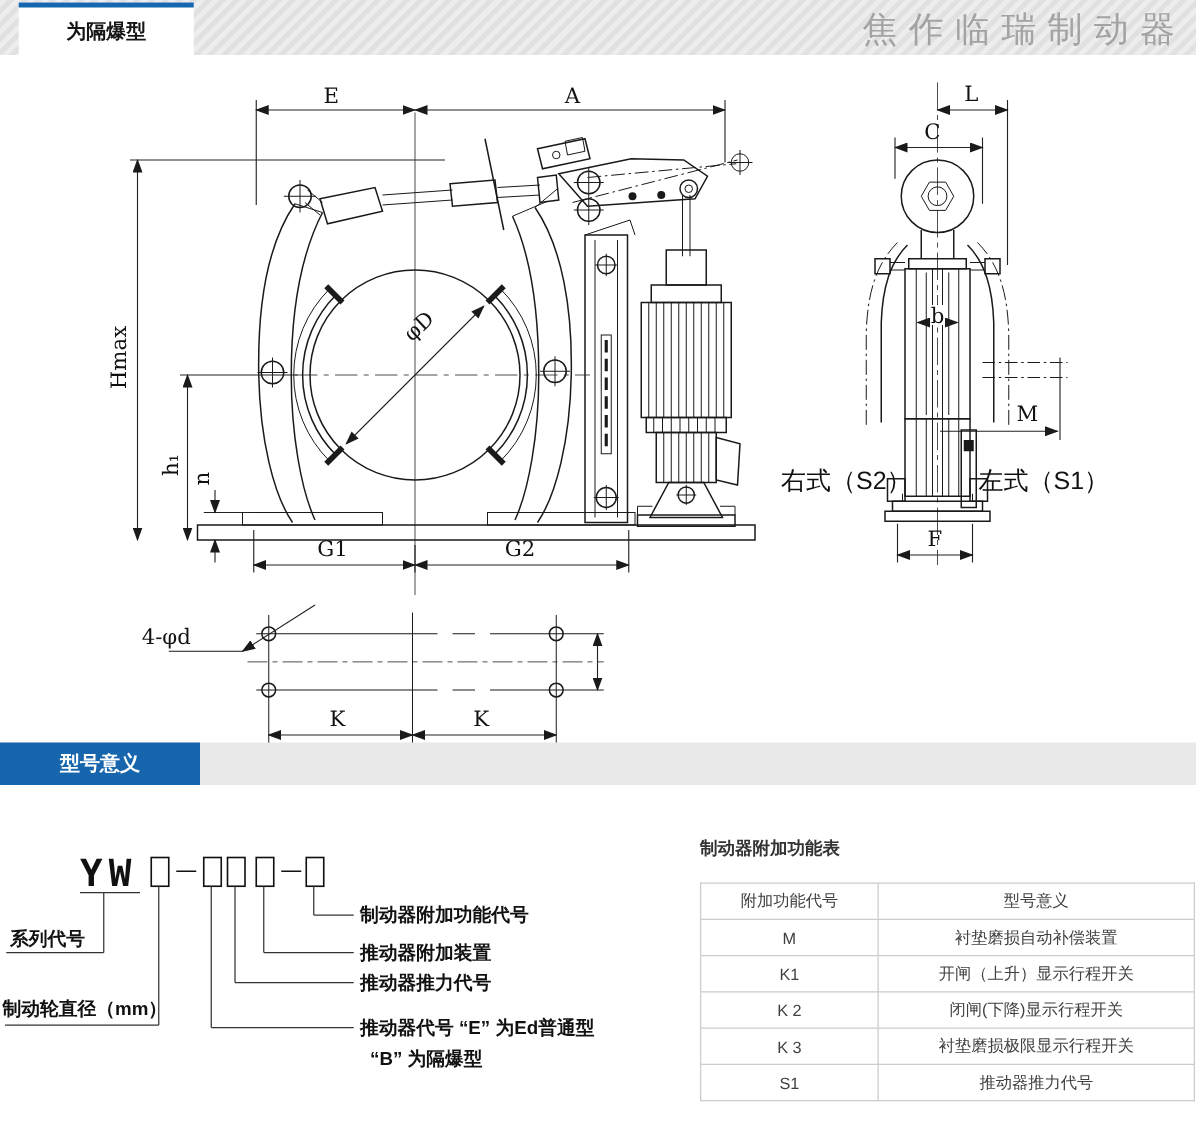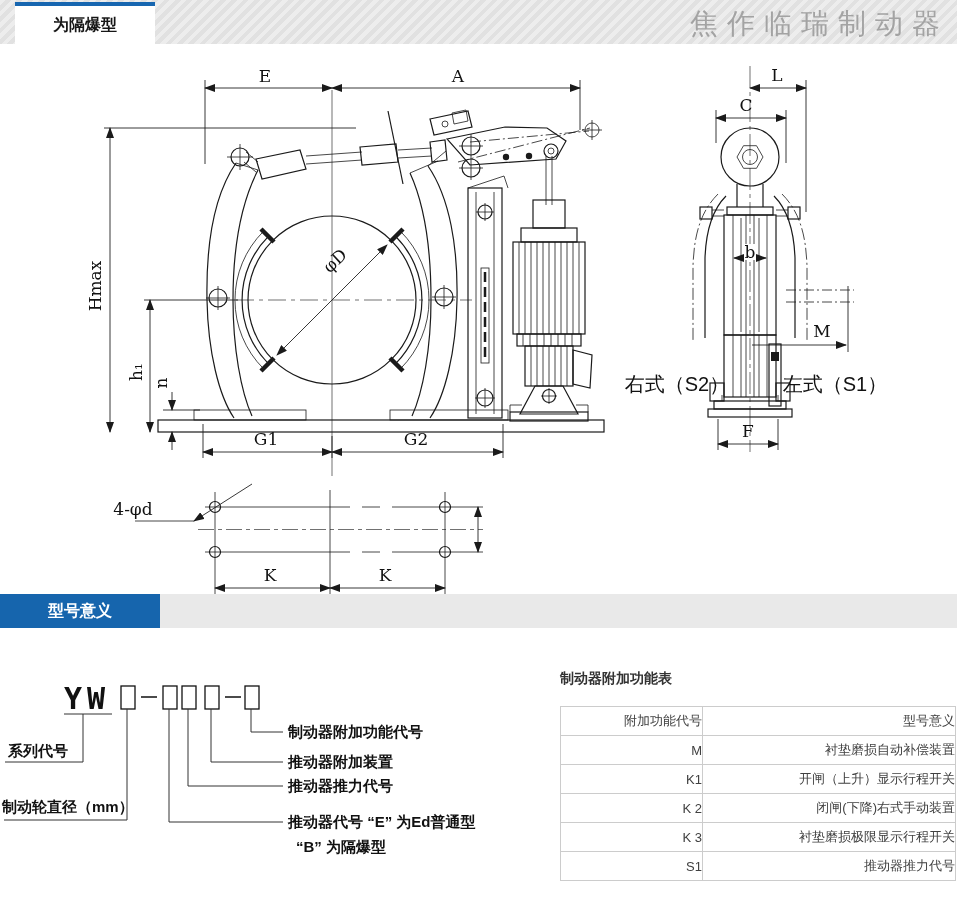--- a/index.html
+++ b/index.html
@@ -26,21 +26,21 @@
   .clamp{stroke:#1a1a1a;stroke-width:4.5;fill:none;}
   .dimtext{font-family:"DejaVu Serif",serif;font-size:17px;fill:#111;text-anchor:middle;}
   .cntext{font-family:"Liberation Sans",sans-serif;font-size:20px;fill:#111;text-anchor:middle;}
   .mlabel{font-family:"Liberation Sans",sans-serif;font-size:15px;font-weight:700;fill:#111;text-anchor:start;}
   .mline{stroke:#333;stroke-width:1;fill:none;}
   .mbox{stroke:#111;stroke-width:1.3;fill:none;}
   .ywtext{font-family:"DejaVu Sans Mono",monospace;font-size:30px;font-weight:bold;fill:#111;letter-spacing:5px;}
   
   .fn-title{position:absolute;left:560px;top:670px;font-size:14px;font-weight:bold;color:#333;text-align:right;}
   table.fn{position:absolute;left:560px;top:706px;border-collapse:collapse;table-layout:fixed;width:396px;}
-  table.fn td{border:1px solid #ccc;height:28px;text-align:right;vertical-align:middle;
+  table.fn td{border:1px solid #ccc;height:28px;text-align:center;vertical-align:middle;
     font-size:13px;color:#404040;padding:0;}
   table.fn td.c1{width:141px;}
 </style>
 </head>
 <body>
 
 <div id="page">
 
   <div class="top-band">
     <div class="tab">
@@ -272,21 +272,21 @@
     <tr>
       <td class="c1">M</td>
       <td>衬垫磨损自动补偿装置</td>
     </tr>
     <tr>
       <td class="c1">K1</td>
       <td>开闸（上升）显示行程开关</td>
     </tr>
     <tr>
       <td class="c1">K 2</td>
-      <td>闭闸(下降)右式手动装置</td>
+      <td>闭闸(下降)显示行程开关</td>
     </tr>
     <tr>
       <td class="c1">K 3</td>
       <td>衬垫磨损极限显示行程开关</td>
     </tr>
     <tr>
       <td class="c1">S1</td>
       <td>推动器推力代号</td>
     </tr>
   </tbody>

